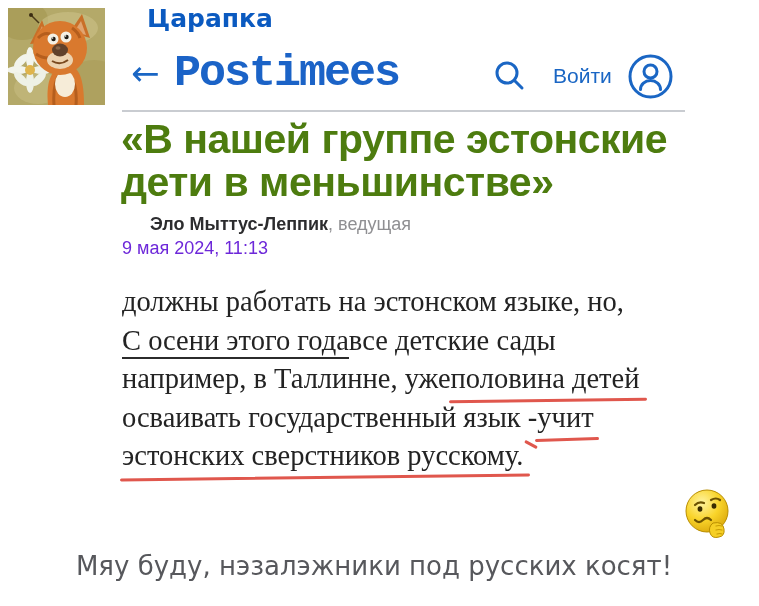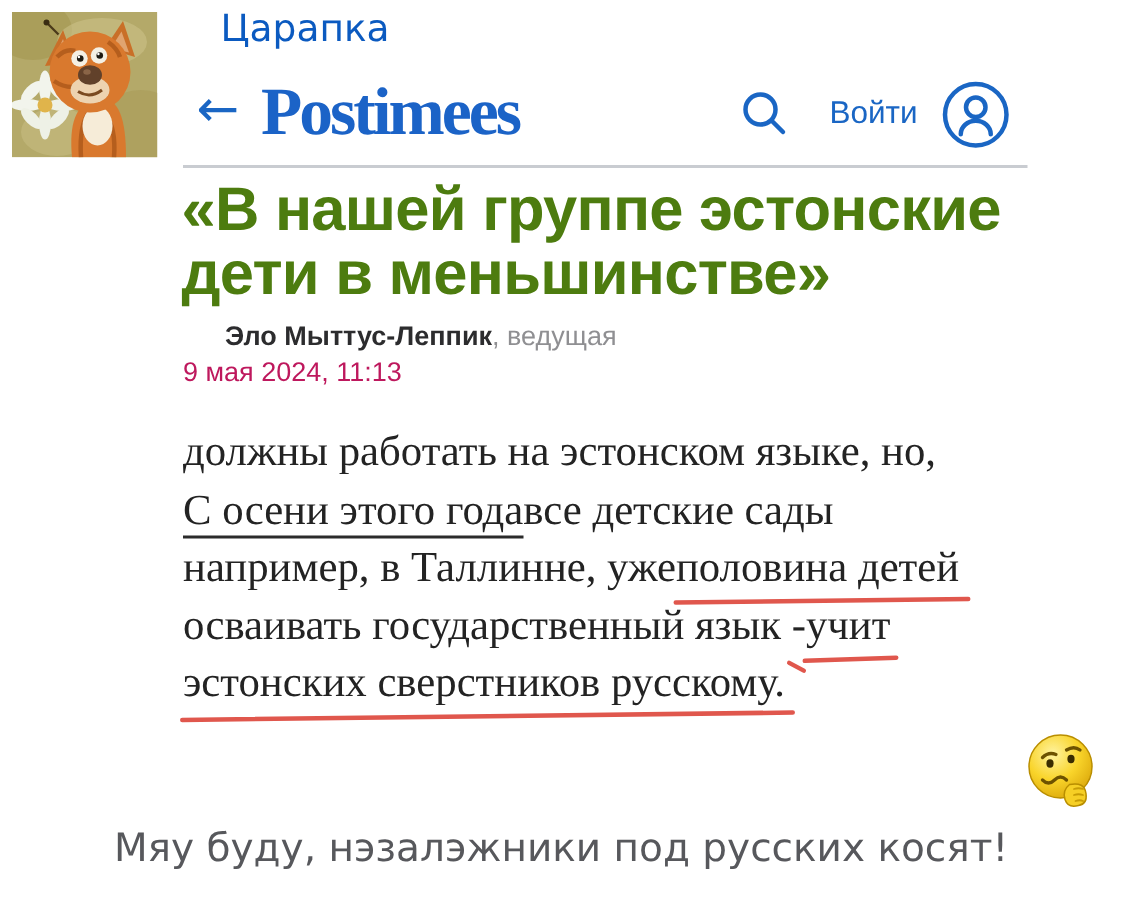--- a/index.html
+++ b/index.html
@@ -4,49 +4,49 @@
 <style>
   html,body{margin:0;padding:0;}
   body{
     width:759px;height:606px;position:relative;background:#ffffff;overflow:hidden;
     font-family:"Liberation Sans",sans-serif;
   }
   
   .avatar{position:absolute;left:8px;top:8px;width:97px;height:97px;overflow:hidden;}
   .username{
     position:absolute;left:147px;top:4px;
-    font-family:"DejaVu Sans",sans-serif;font-weight:normal;font-size:25px;color:#0b5ac0;
+    font-family:"DejaVu Sans",sans-serif;font-weight:bold;font-size:25px;color:#0b5ac0;
   }
   .caption{
     position:absolute;left:0;top:551px;width:748px;text-align:center;
     font-family:"DejaVu Sans",sans-serif;font-size:26px;color:#57585c;
   }
   
   .shot{position:absolute;left:0;top:0;width:759px;height:606px;}
   .back-arrow{
     position:absolute;left:131px;top:56px;font-size:34px;color:#1a66c4;line-height:1;
     font-family:"DejaVu Sans",sans-serif;
   }
   .brand{
     position:absolute;left:174px;top:48px;
-    font-family:Liberation Serif, serif;font-weight:bold;font-size:45px;color:#1b63c7;
+    font-family:Liberation Mono, monospace;font-weight:bold;font-size:45px;color:#1b63c7;
     letter-spacing:-2px;
   }
   .search-ic{position:absolute;left:492px;top:58px;width:36px;height:36px;}
   .login-label{position:absolute;left:553px;top:64px;font-size:21px;color:#1a66c4;}
   .account-ic{position:absolute;left:627px;top:53px;width:47px;height:47px;}
   .divider{position:absolute;left:122px;top:110px;width:563px;height:2px;background:#c9ccd1;}
   .headline{
     position:absolute;left:121px;top:118px;width:575px;
     font-weight:bold;font-size:41px;line-height:43px;color:#4d7c0f;letter-spacing:-0.5px;
   }
   .byline{position:absolute;left:122px;top:214px;font-size:18px;}
   .byline .author{font-weight:bold;color:#2c2c2e;margin-left:28px;}
   .byline .role{color:#8f8f92;}
-  .date{position:absolute;left:122px;top:238px;font-size:18px;color:#be185d;}
+  .date{position:absolute;left:122px;top:238px;font-size:18px;color:#6d28d9;}
   .article-body{
     position:absolute;left:122px;top:283px;width:600px;
     font-family:"Liberation Serif",serif;font-size:28.5px;line-height:38.6px;color:#232323;
     white-space:nowrap;
   }
   .seg{position:relative;display:inline-block;}
   .u-link::after{
     content:"";position:absolute;left:0;right:0;bottom:1px;height:2px;background:#2b2b2b;
   }
   .u-red::after{

